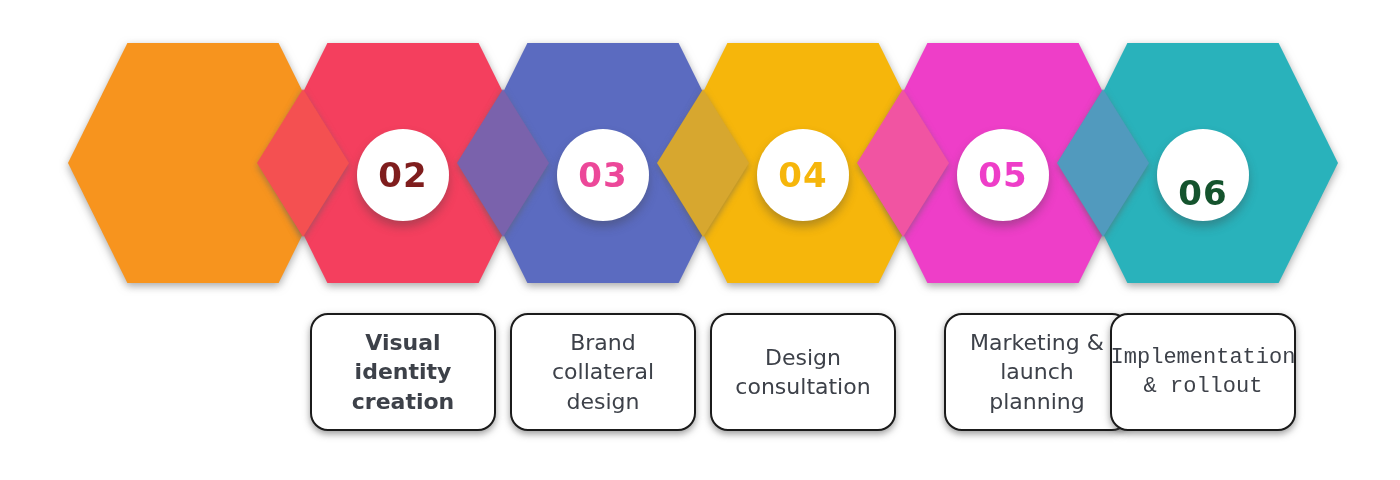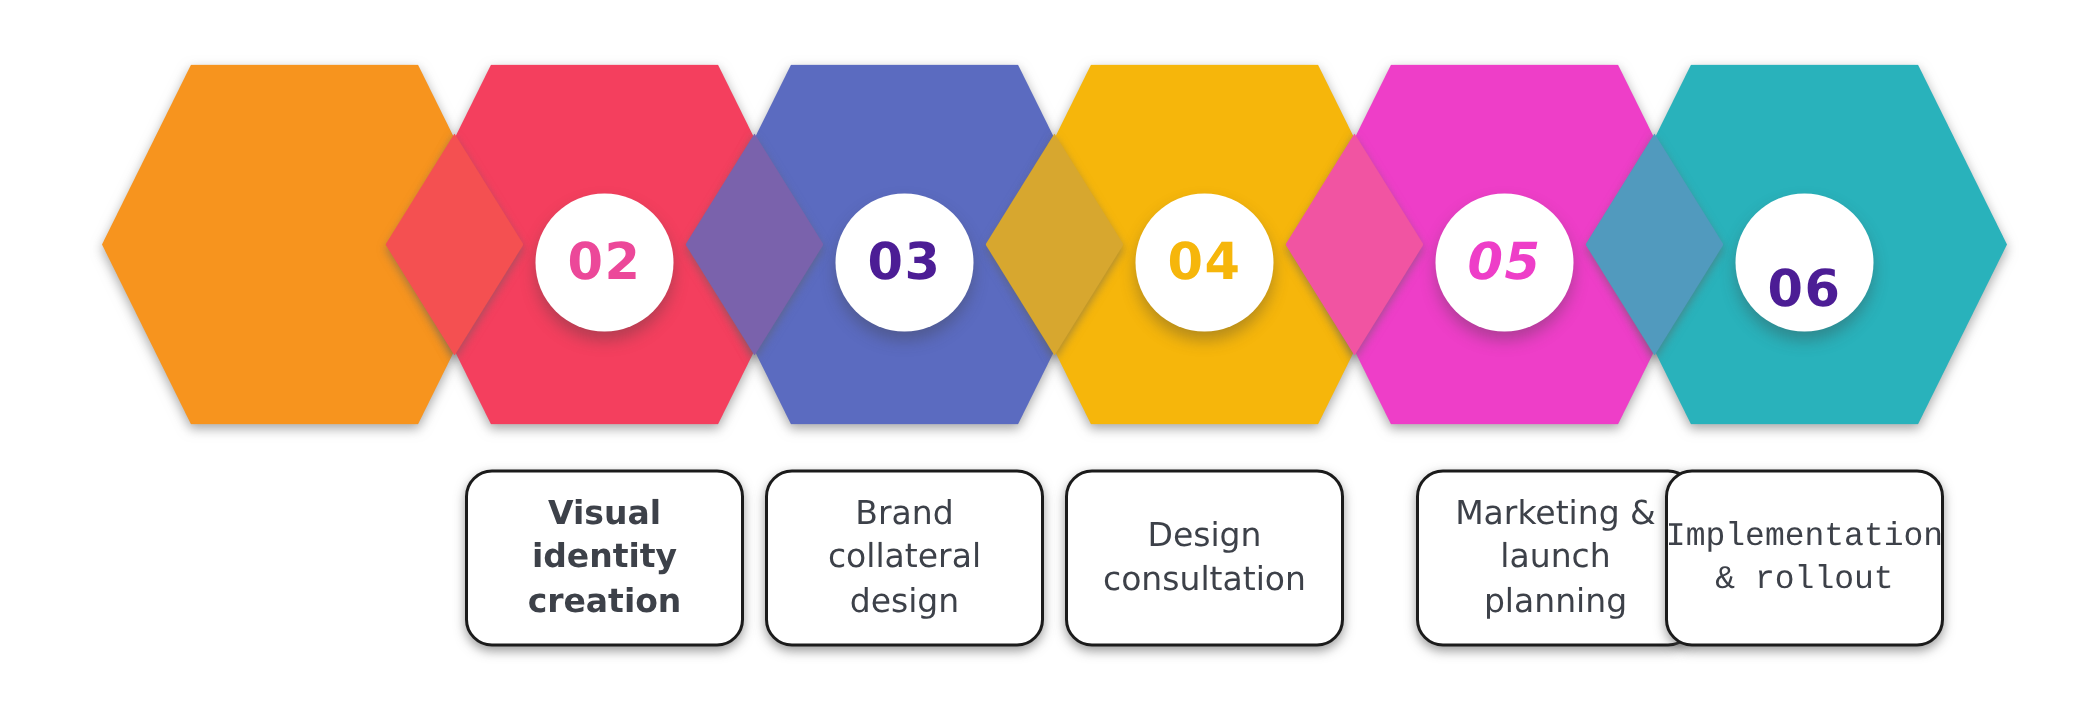--- a/index.html
+++ b/index.html
@@ -135,33 +135,33 @@
     <div class="diamond" style="background: rgb(215, 167, 47);"></div>
   </div>
   <div class="diamond-wrap d3">
     <div class="diamond" style="background: rgb(241, 84, 162);"></div>
   </div>
   <div class="diamond-wrap d4">
     <div class="diamond" style="background: rgb(81, 154, 190);"></div>
   </div>
 
   <div class="num-circle c1">
-    <span style="color: #ec4899;">02</span>
+    <span style="color: #7f1d1d;">02</span>
   </div>
   <div class="num-circle c2">
-    <span style="color: #4c1d95;">03</span>
+    <span style="color: #ec4899;">03</span>
   </div>
   <div class="num-circle c3">
     <span style="color: rgb(246, 182, 11);">04</span>
   </div>
   <div class="num-circle c4">
-    <span style="color: rgb(238, 62, 200); font-style: italic;">05</span>
+    <span style="color: rgb(238, 62, 200);">05</span>
   </div>
   <div class="num-circle c5">
-    <span style="color: #4c1d95; margin-top: 36px;">06</span>
+    <span style="color: #14532d; margin-top: 36px;">06</span>
   </div>
 
   <div class="card k1">
     <div class="card-label">Visual identity
 creation</div>
   </div>
   <div class="card k2">
     <div class="card-label">Brand collateral
 design</div>
   </div>

